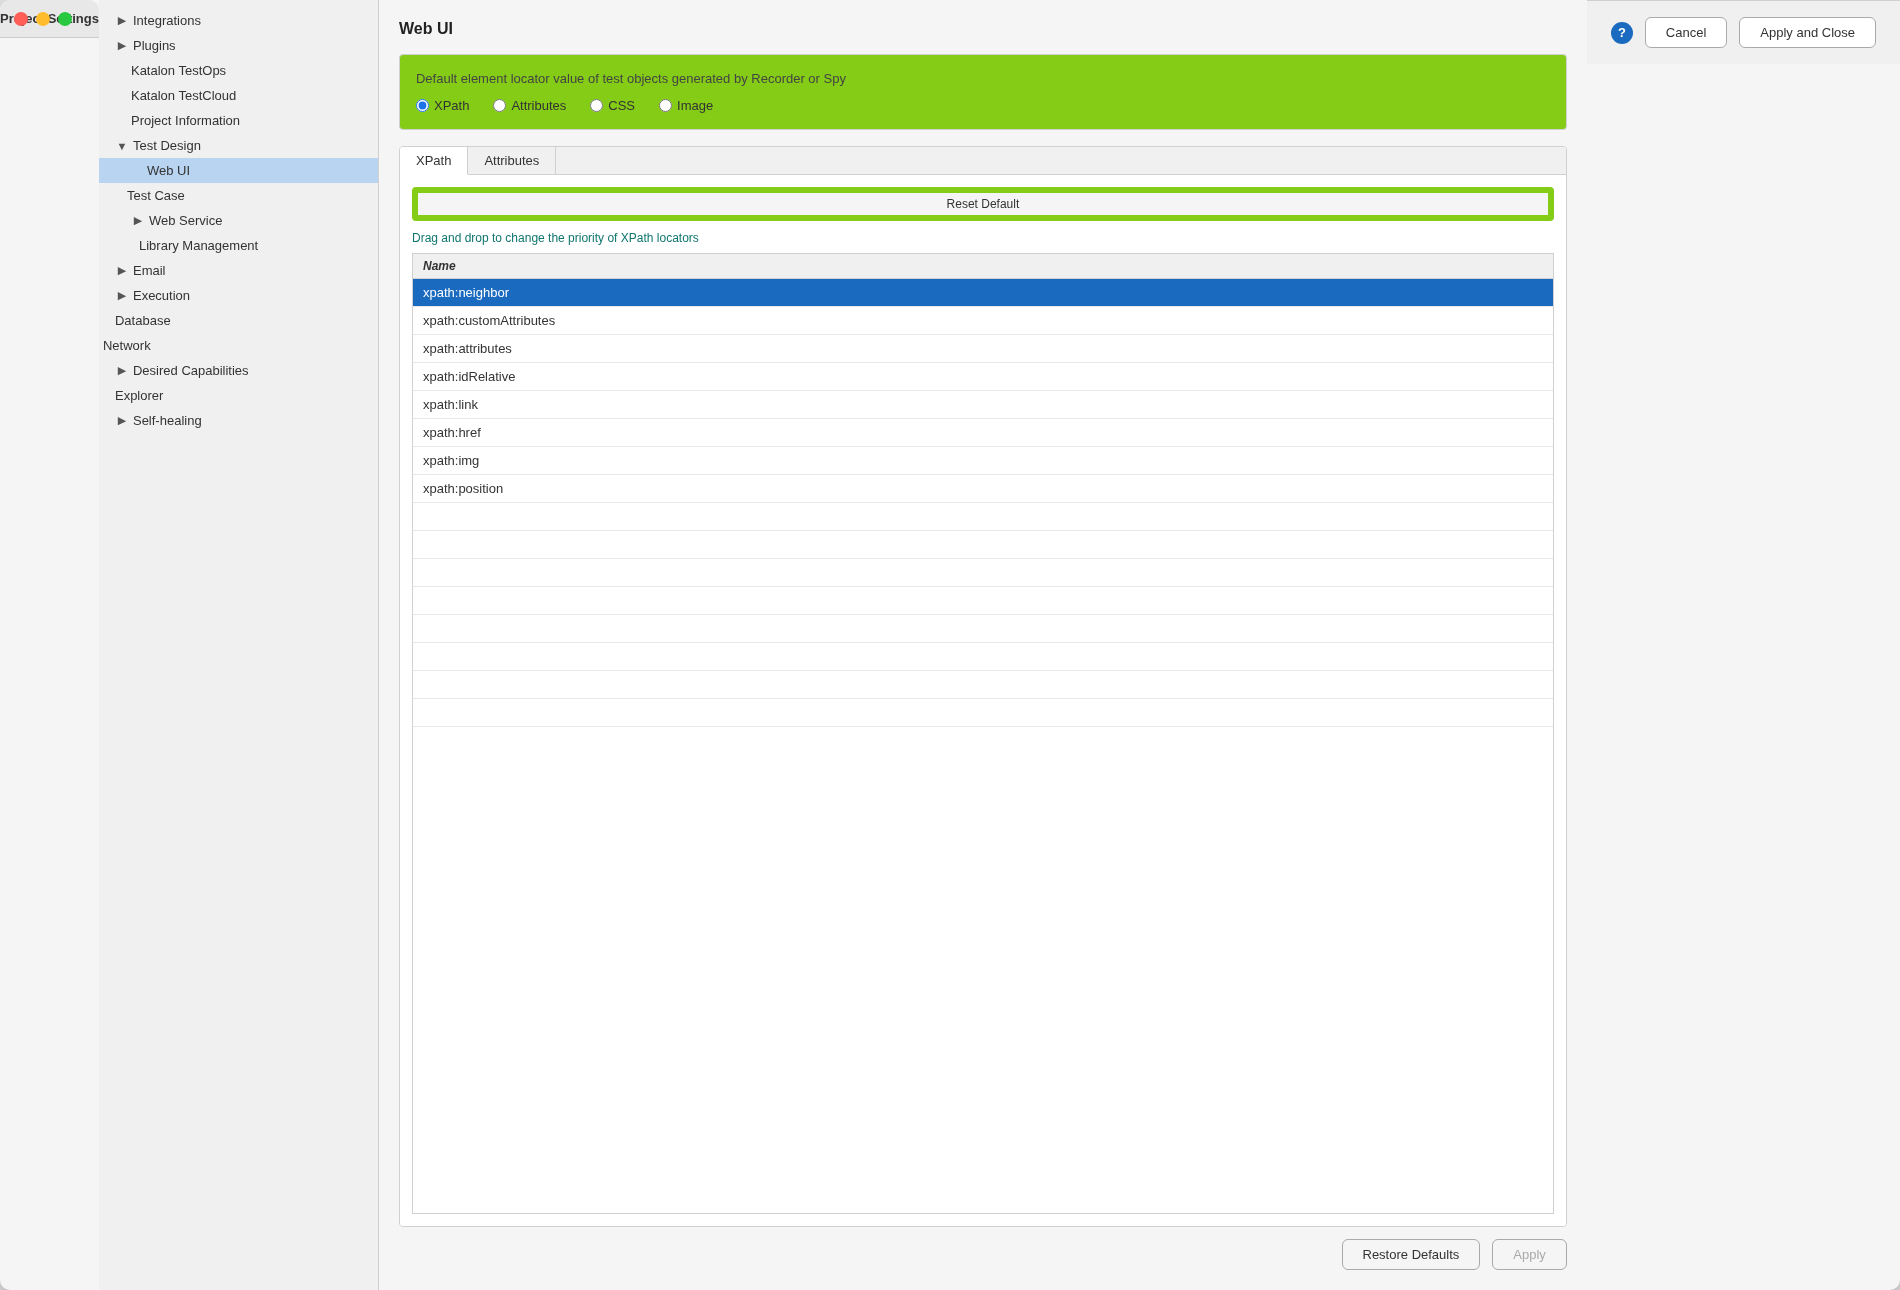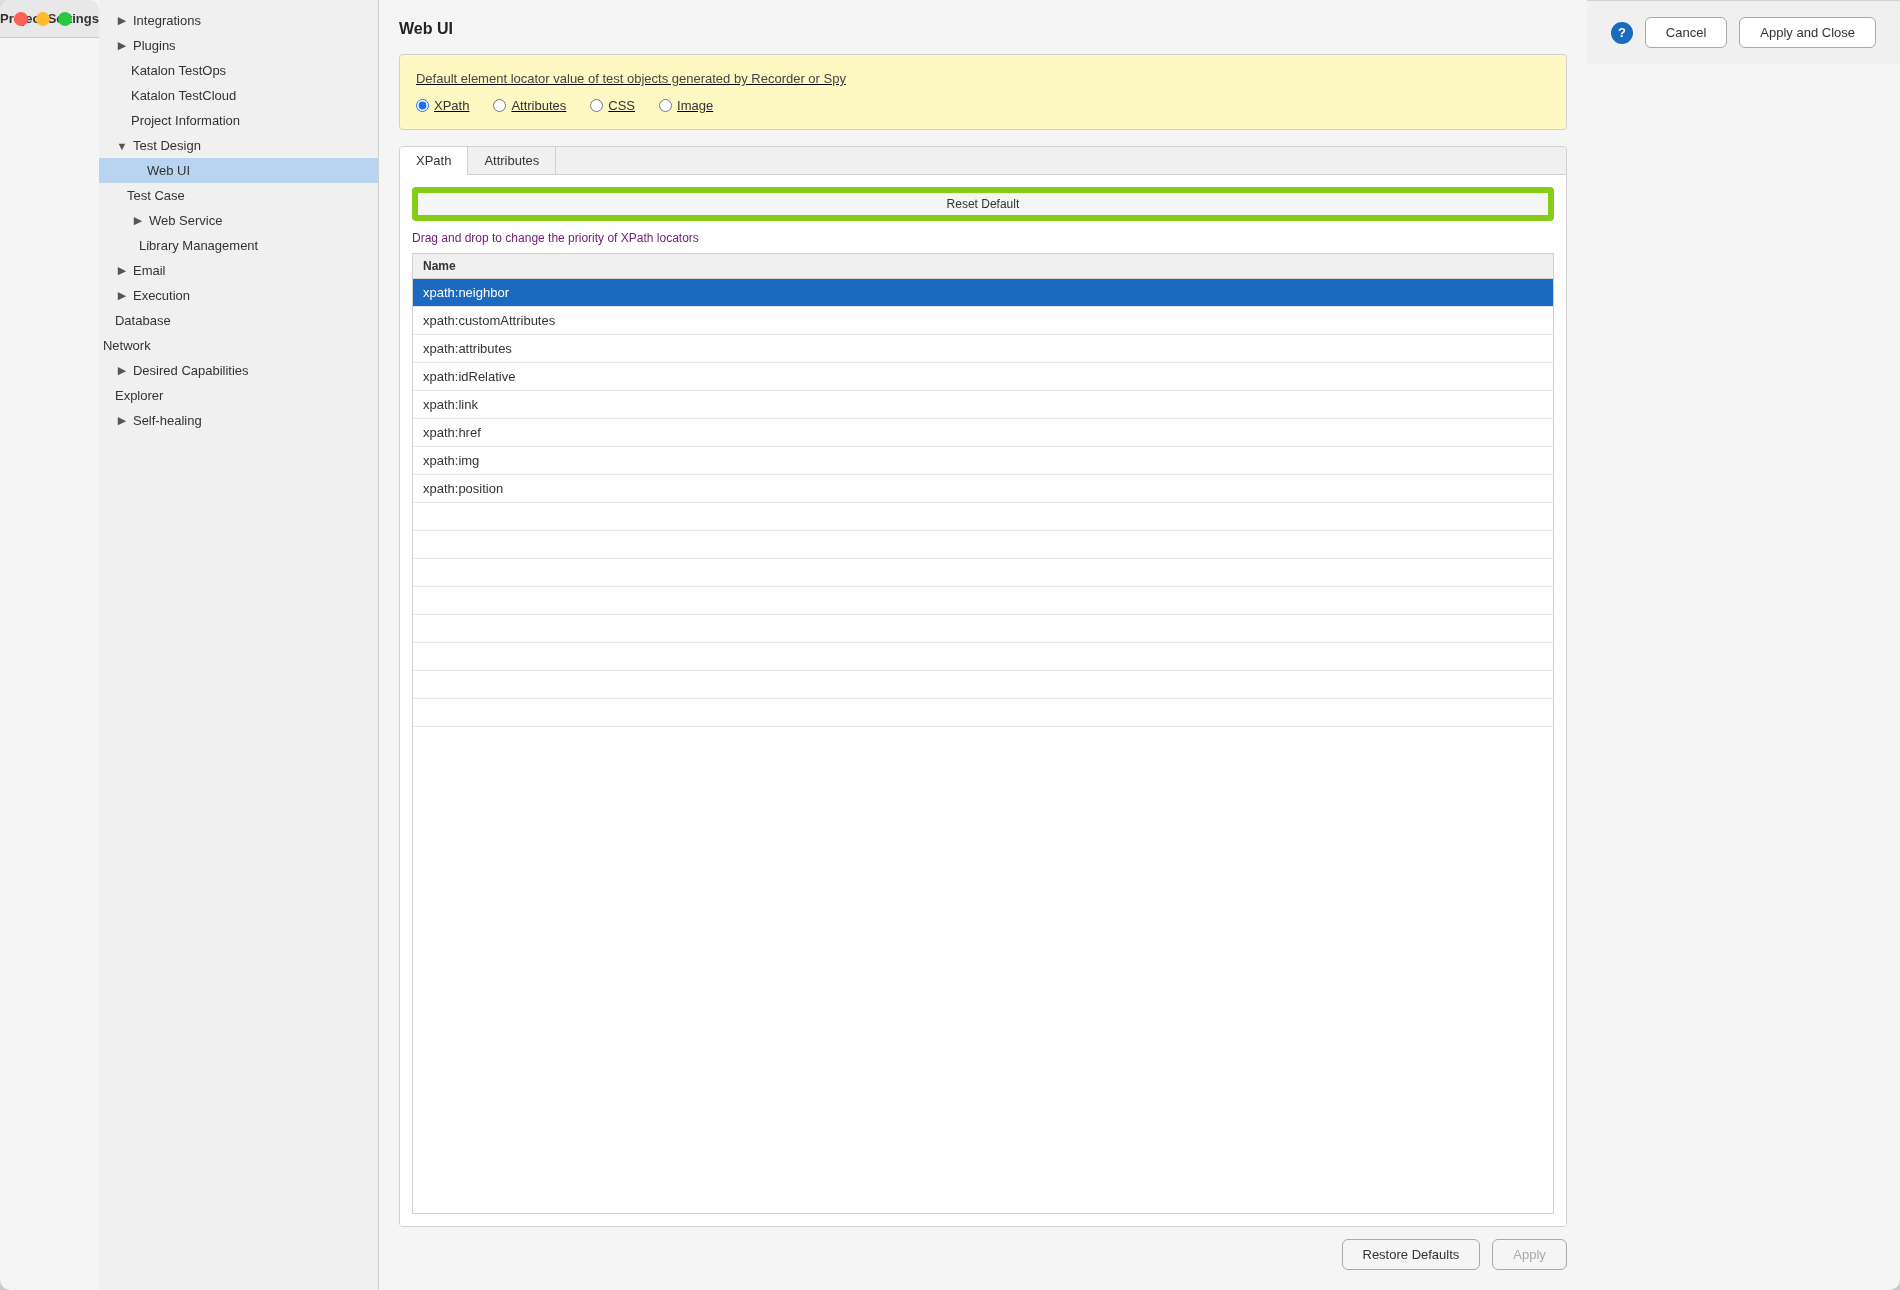--- a/index.html
+++ b/index.html
@@ -118,26 +118,25 @@
     }
 
     .content-section-title {
       font-size: 16px;
       font-weight: 600;
       color: #222;
       margin-bottom: 16px;
     }
 
     .section-box {
-      background: #fef9c3;
+      background: #84cc16;
       border: 1px solid #d0d0d0;
       border-radius: 4px;
       padding: 16px;
       margin-bottom: 16px;
-      text-decoration: underline;
     }
 
     .section-description {
       font-size: 13px;
       color: #444;
       margin-bottom: 12px;
     }
 
     .radio-group {
       display: flex;
@@ -206,37 +205,38 @@
       padding: 4px 12px;
       font-size: 12px;
       cursor: pointer;
       color: #333;
       margin-bottom: 10px;
       display: inline-block;
     }
 
     .drag-instruction {
       font-size: 12px;
-      color: #701a75;
+      color: #0f766e;
       margin-bottom: 8px;
     }
 
     .table-container {
       flex: 1;
       border: 1px solid #d0d0d0;
       overflow: hidden;
     }
 
     .table-header {
       background: #f0f0f0;
       border-bottom: 1px solid #d0d0d0;
       padding: 5px 10px;
       font-size: 12px;
       font-weight: 600;
       color: #333;
+      font-style: italic;
     }
 
     .table-row {
       padding: 6px 10px;
       font-size: 13px;
       color: #333;
       border-bottom: 1px solid #e8e8e8;
       cursor: pointer;
     }
 

